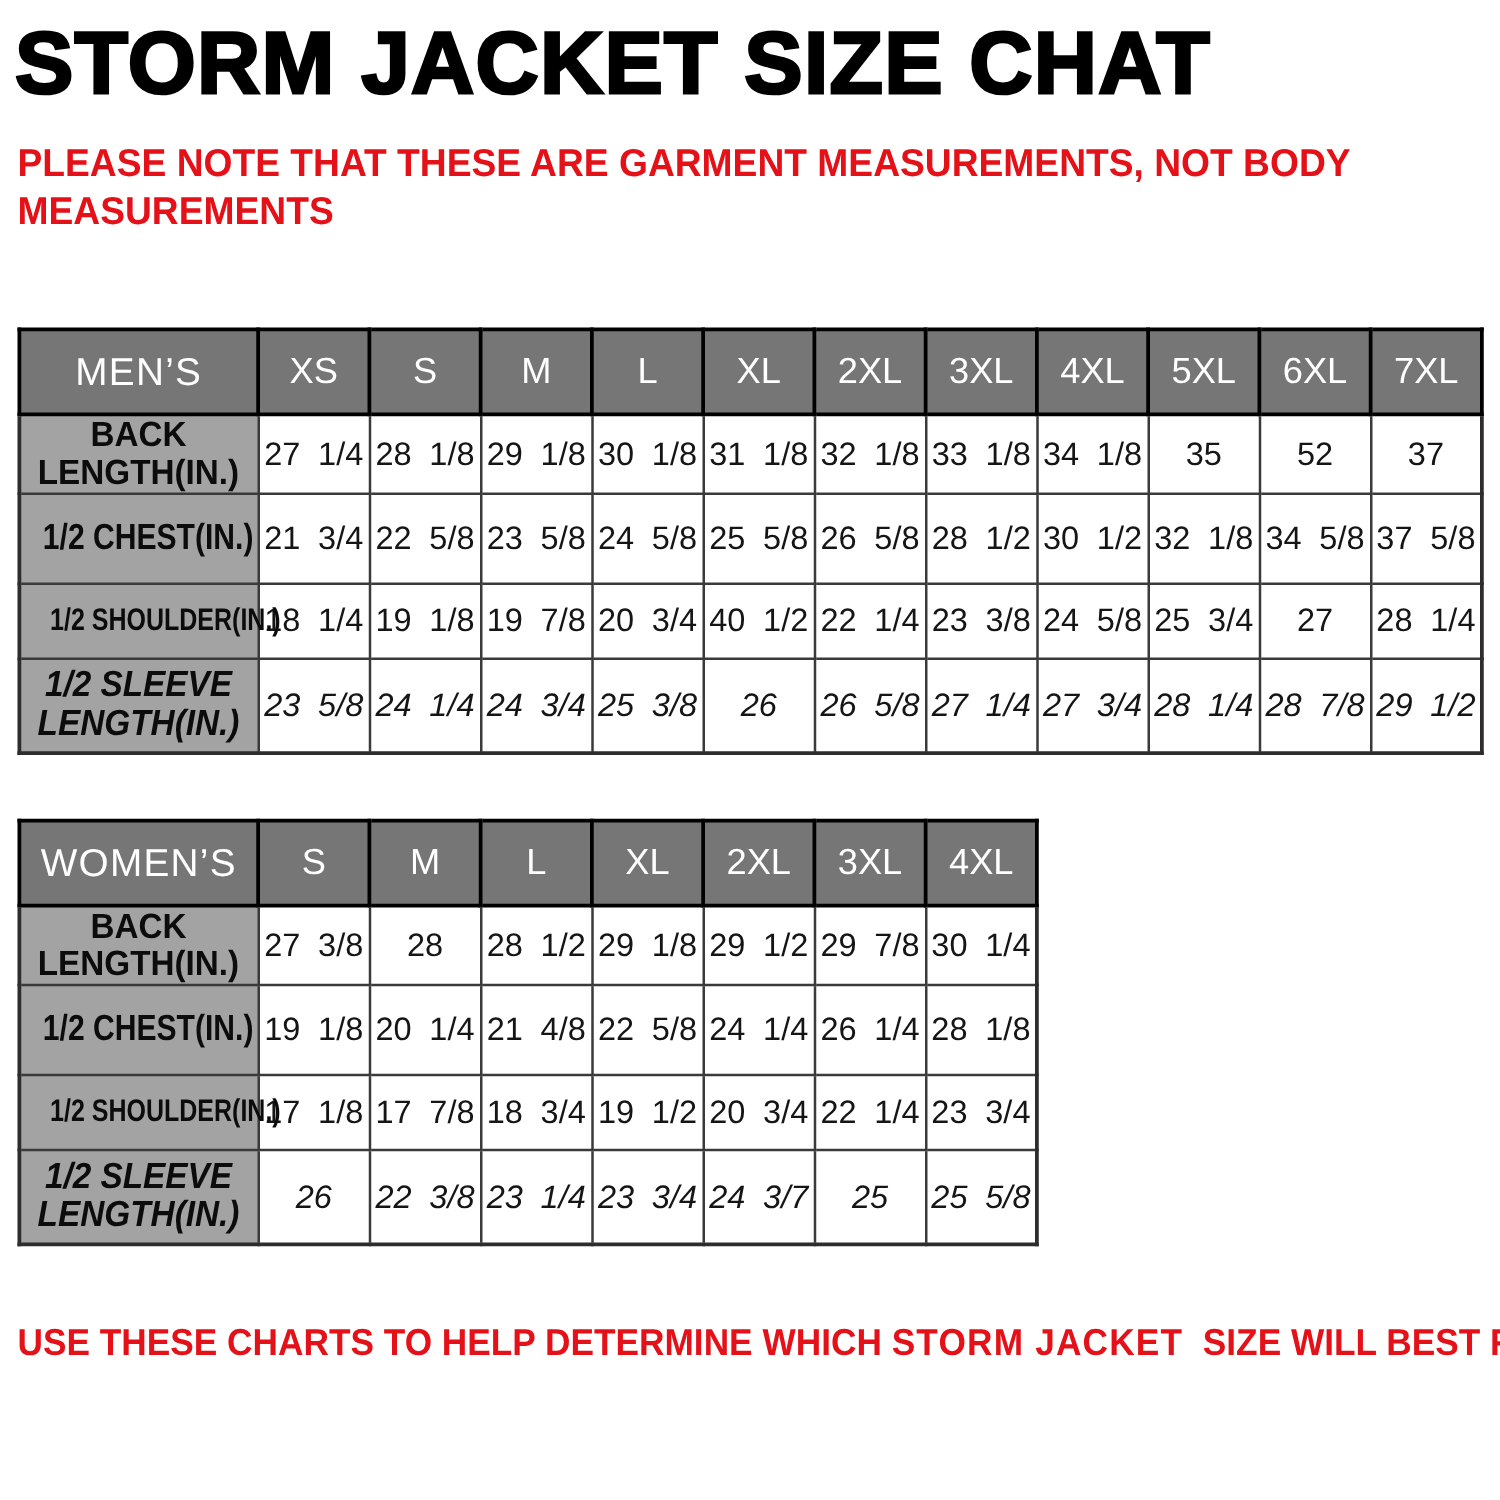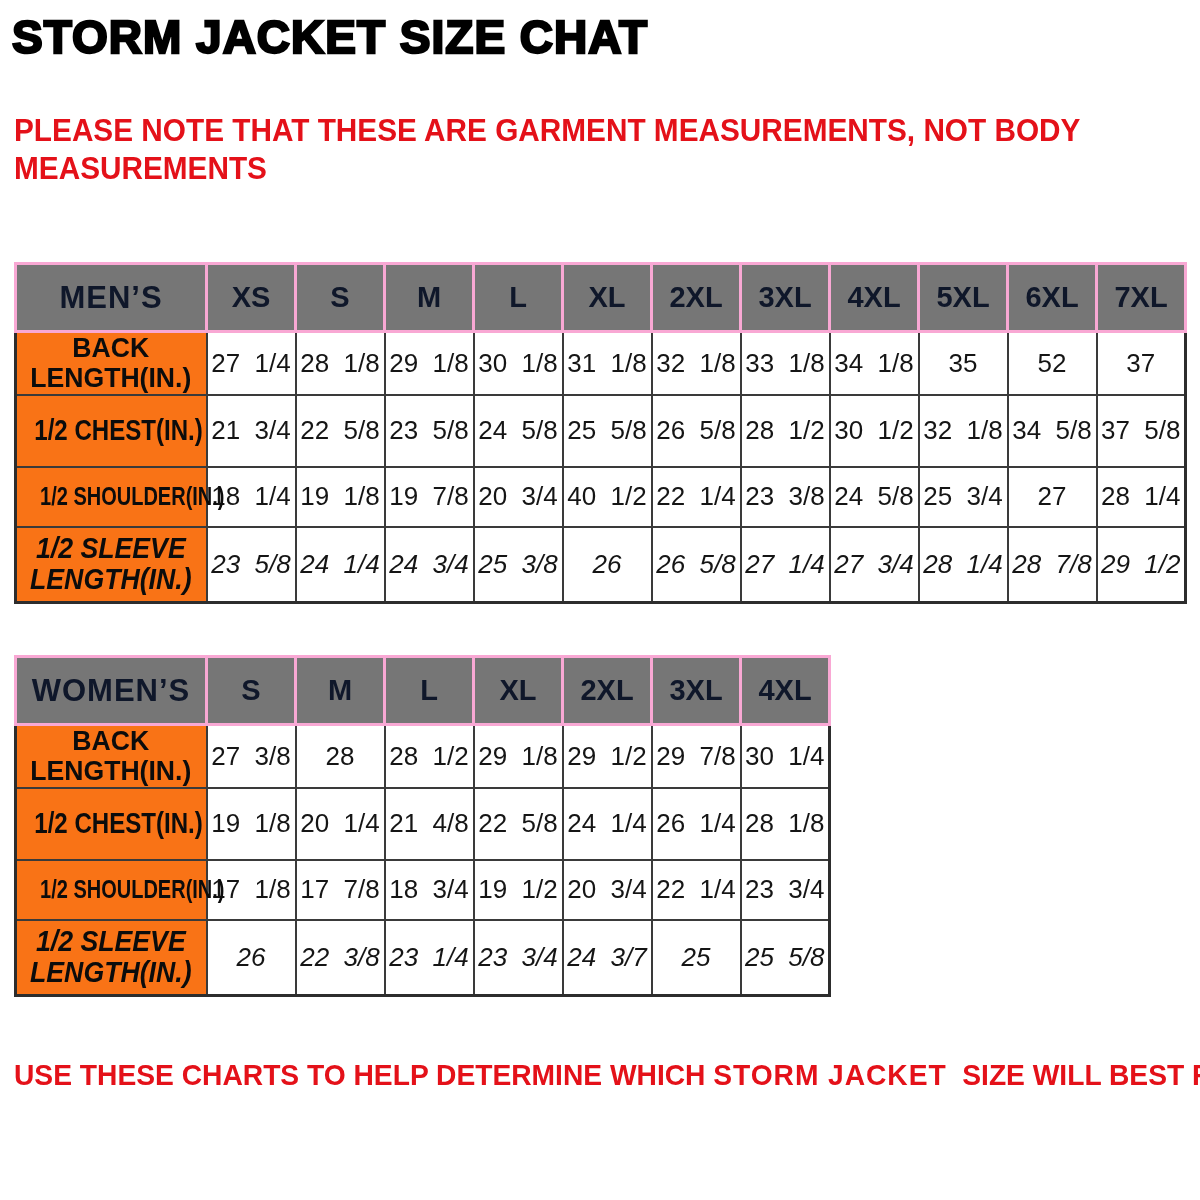--- a/index.html
+++ b/index.html
@@ -11,21 +11,21 @@
   body{
     width:1200px;height:1200px;
     background:#ffffff;
     font-family:"Liberation Sans", sans-serif;
     position:relative;
     color:#111;
     overflow:hidden;
   }
   .title{
     position:absolute;top:10px;left:12px;
-    font-size:46px;font-weight:bold;
+    font-size:70px;font-weight:bold;
     color:#000;
     -webkit-text-stroke:2.4px #000;
     letter-spacing:1px;
     white-space:nowrap;
   }
   .note{
     position:absolute;top:112px;left:14px;
     color:var(--accent-red);
     font-size:31px;font-weight:bold;
     line-height:38px;
@@ -42,28 +42,28 @@
     border:3px solid #2d2d2d;
   }
   th,td{
     border:2px solid var(--border-dark);
     text-align:center;vertical-align:middle;
     padding:0;
     overflow:visible;
   }
   thead th{
     background:var(--header-gray);
-    color:#0f172a;
-    font-size:29px;font-weight:bold;
+    color:#ffffff;
+    font-size:29px;font-weight:normal;
     height:65px;
-    border:3px solid #f9a8d4;
+    border:3px solid #000000;
   }
   thead th.name-th{font-size:31px;letter-spacing:1px;}
   tbody th{
-    background:#f97316;color:#0c0c0c;
+    background:#a3a3a3;color:#0c0c0c;
     font-weight:bold;line-height:1.08;
     white-space:nowrap;
   }
   tbody td{
     background:#fff;color:#151515;
     font-size:26px;
     word-spacing:7px;
     white-space:nowrap;
   }
   tbody tr:nth-child(1){height:63px;}

